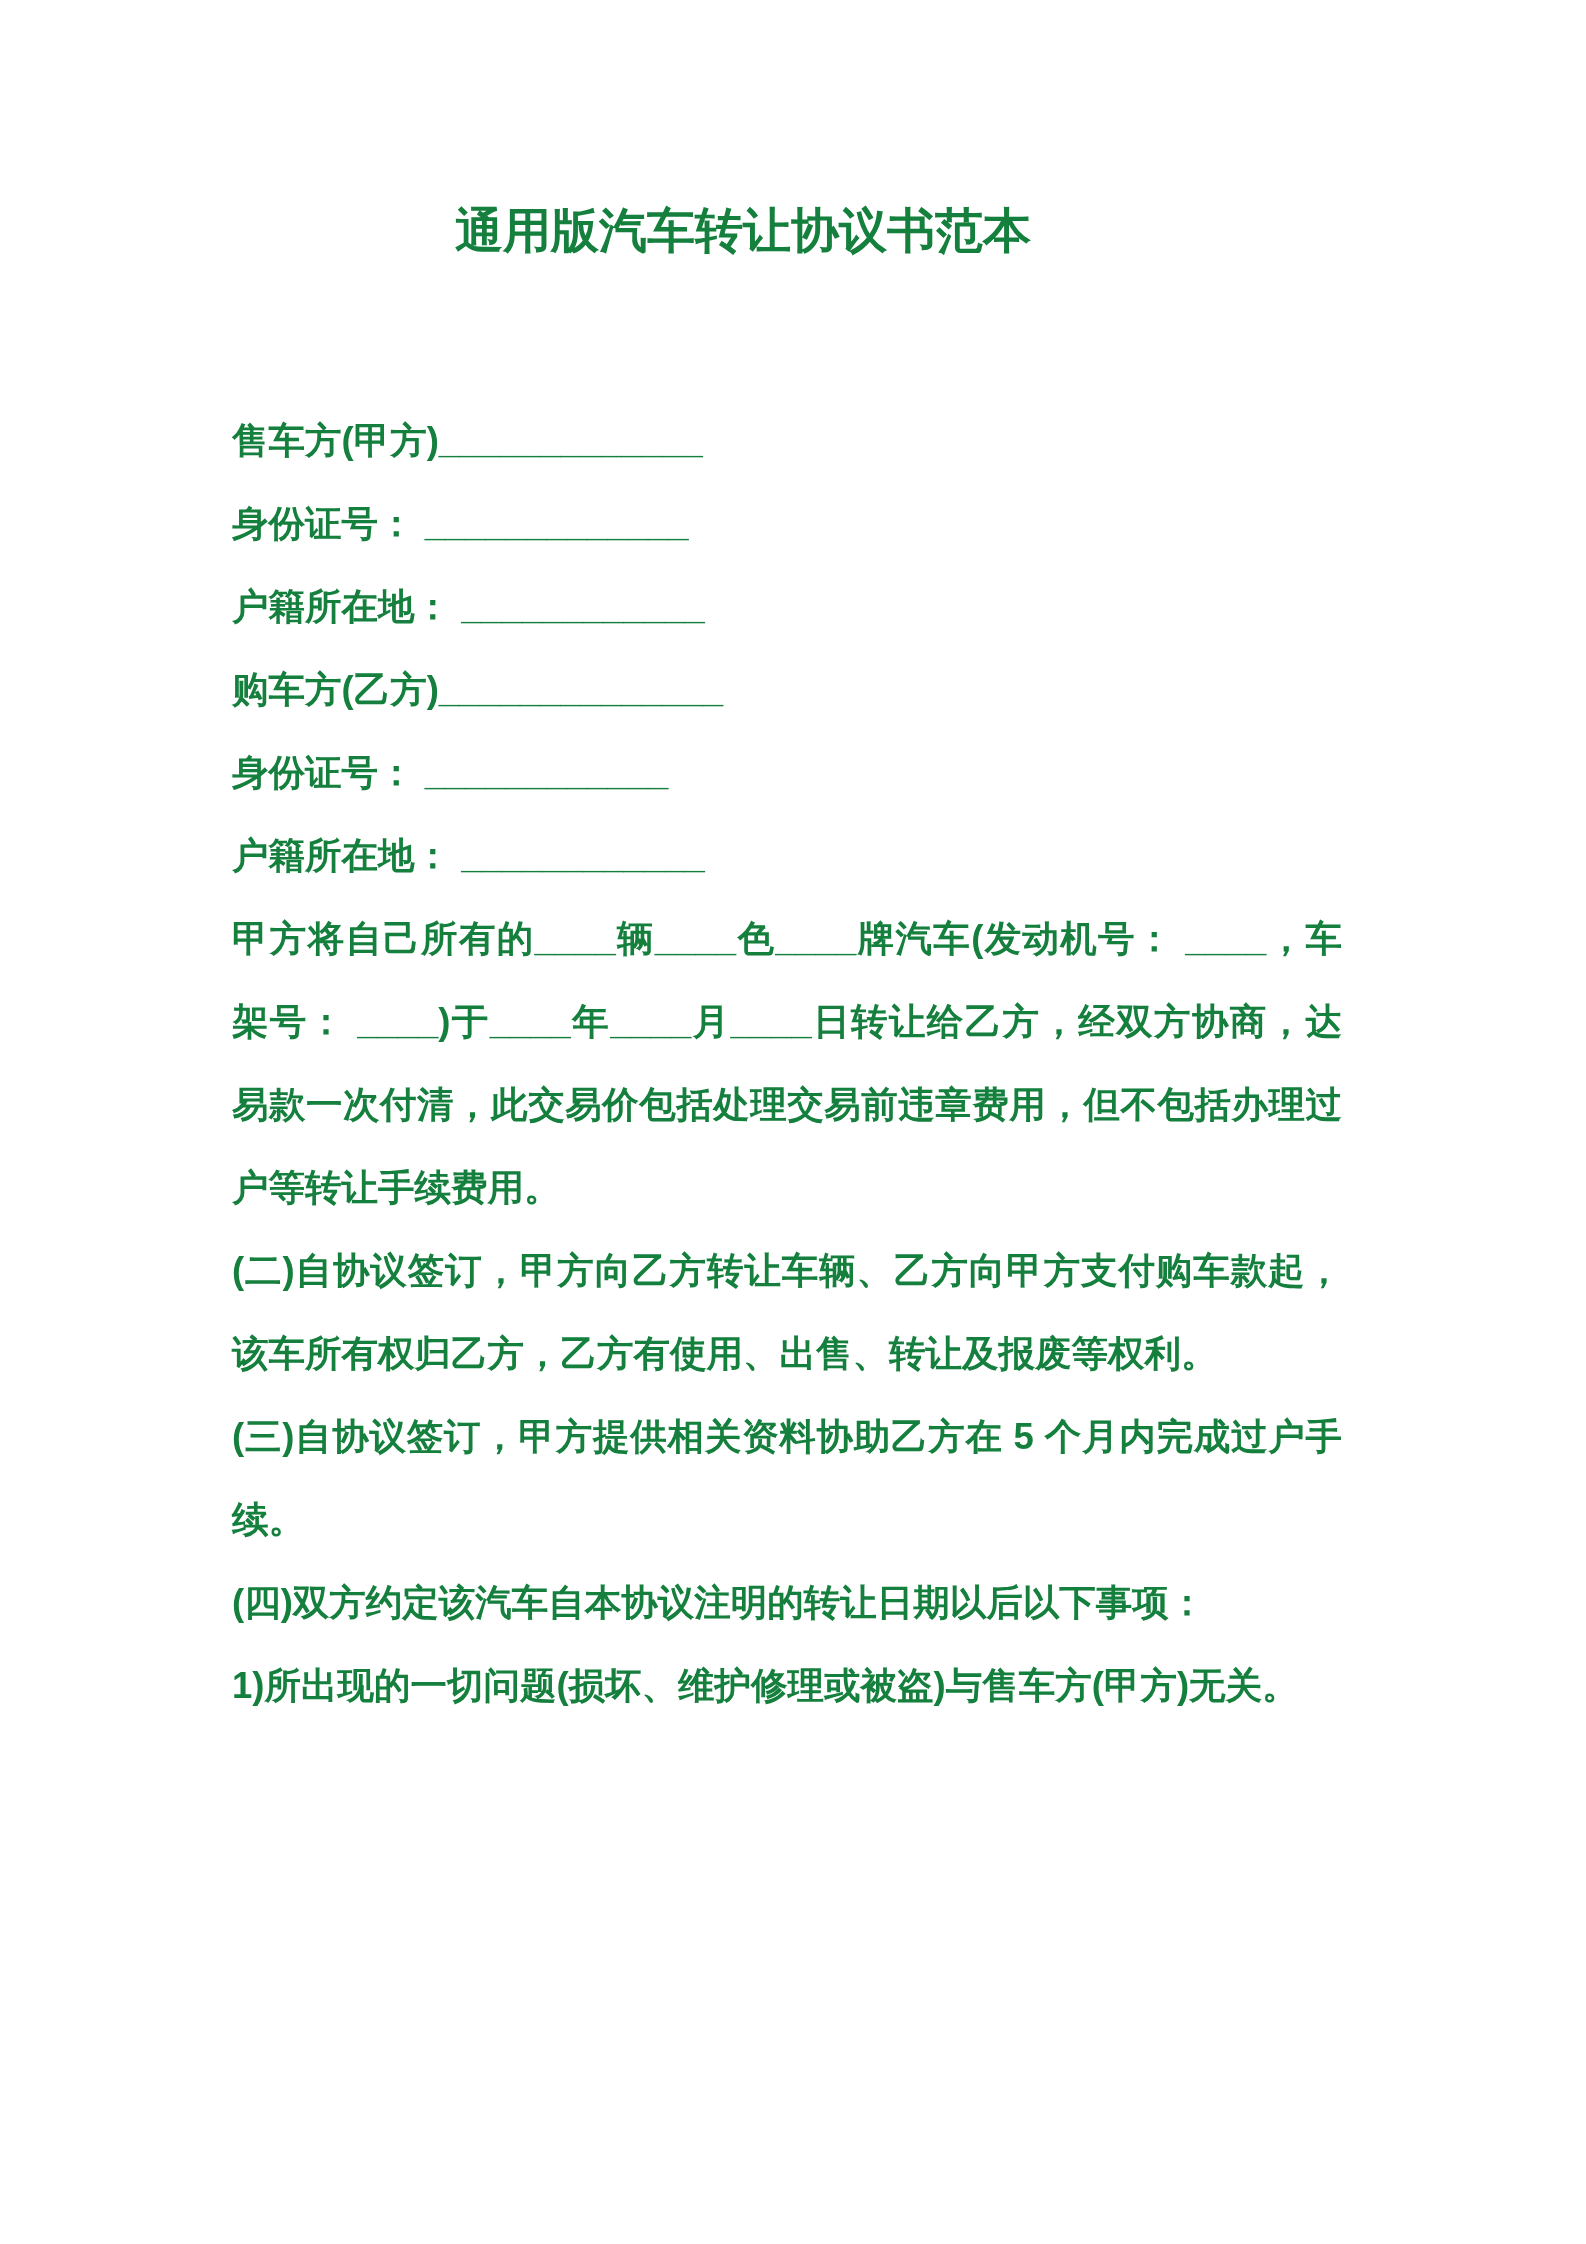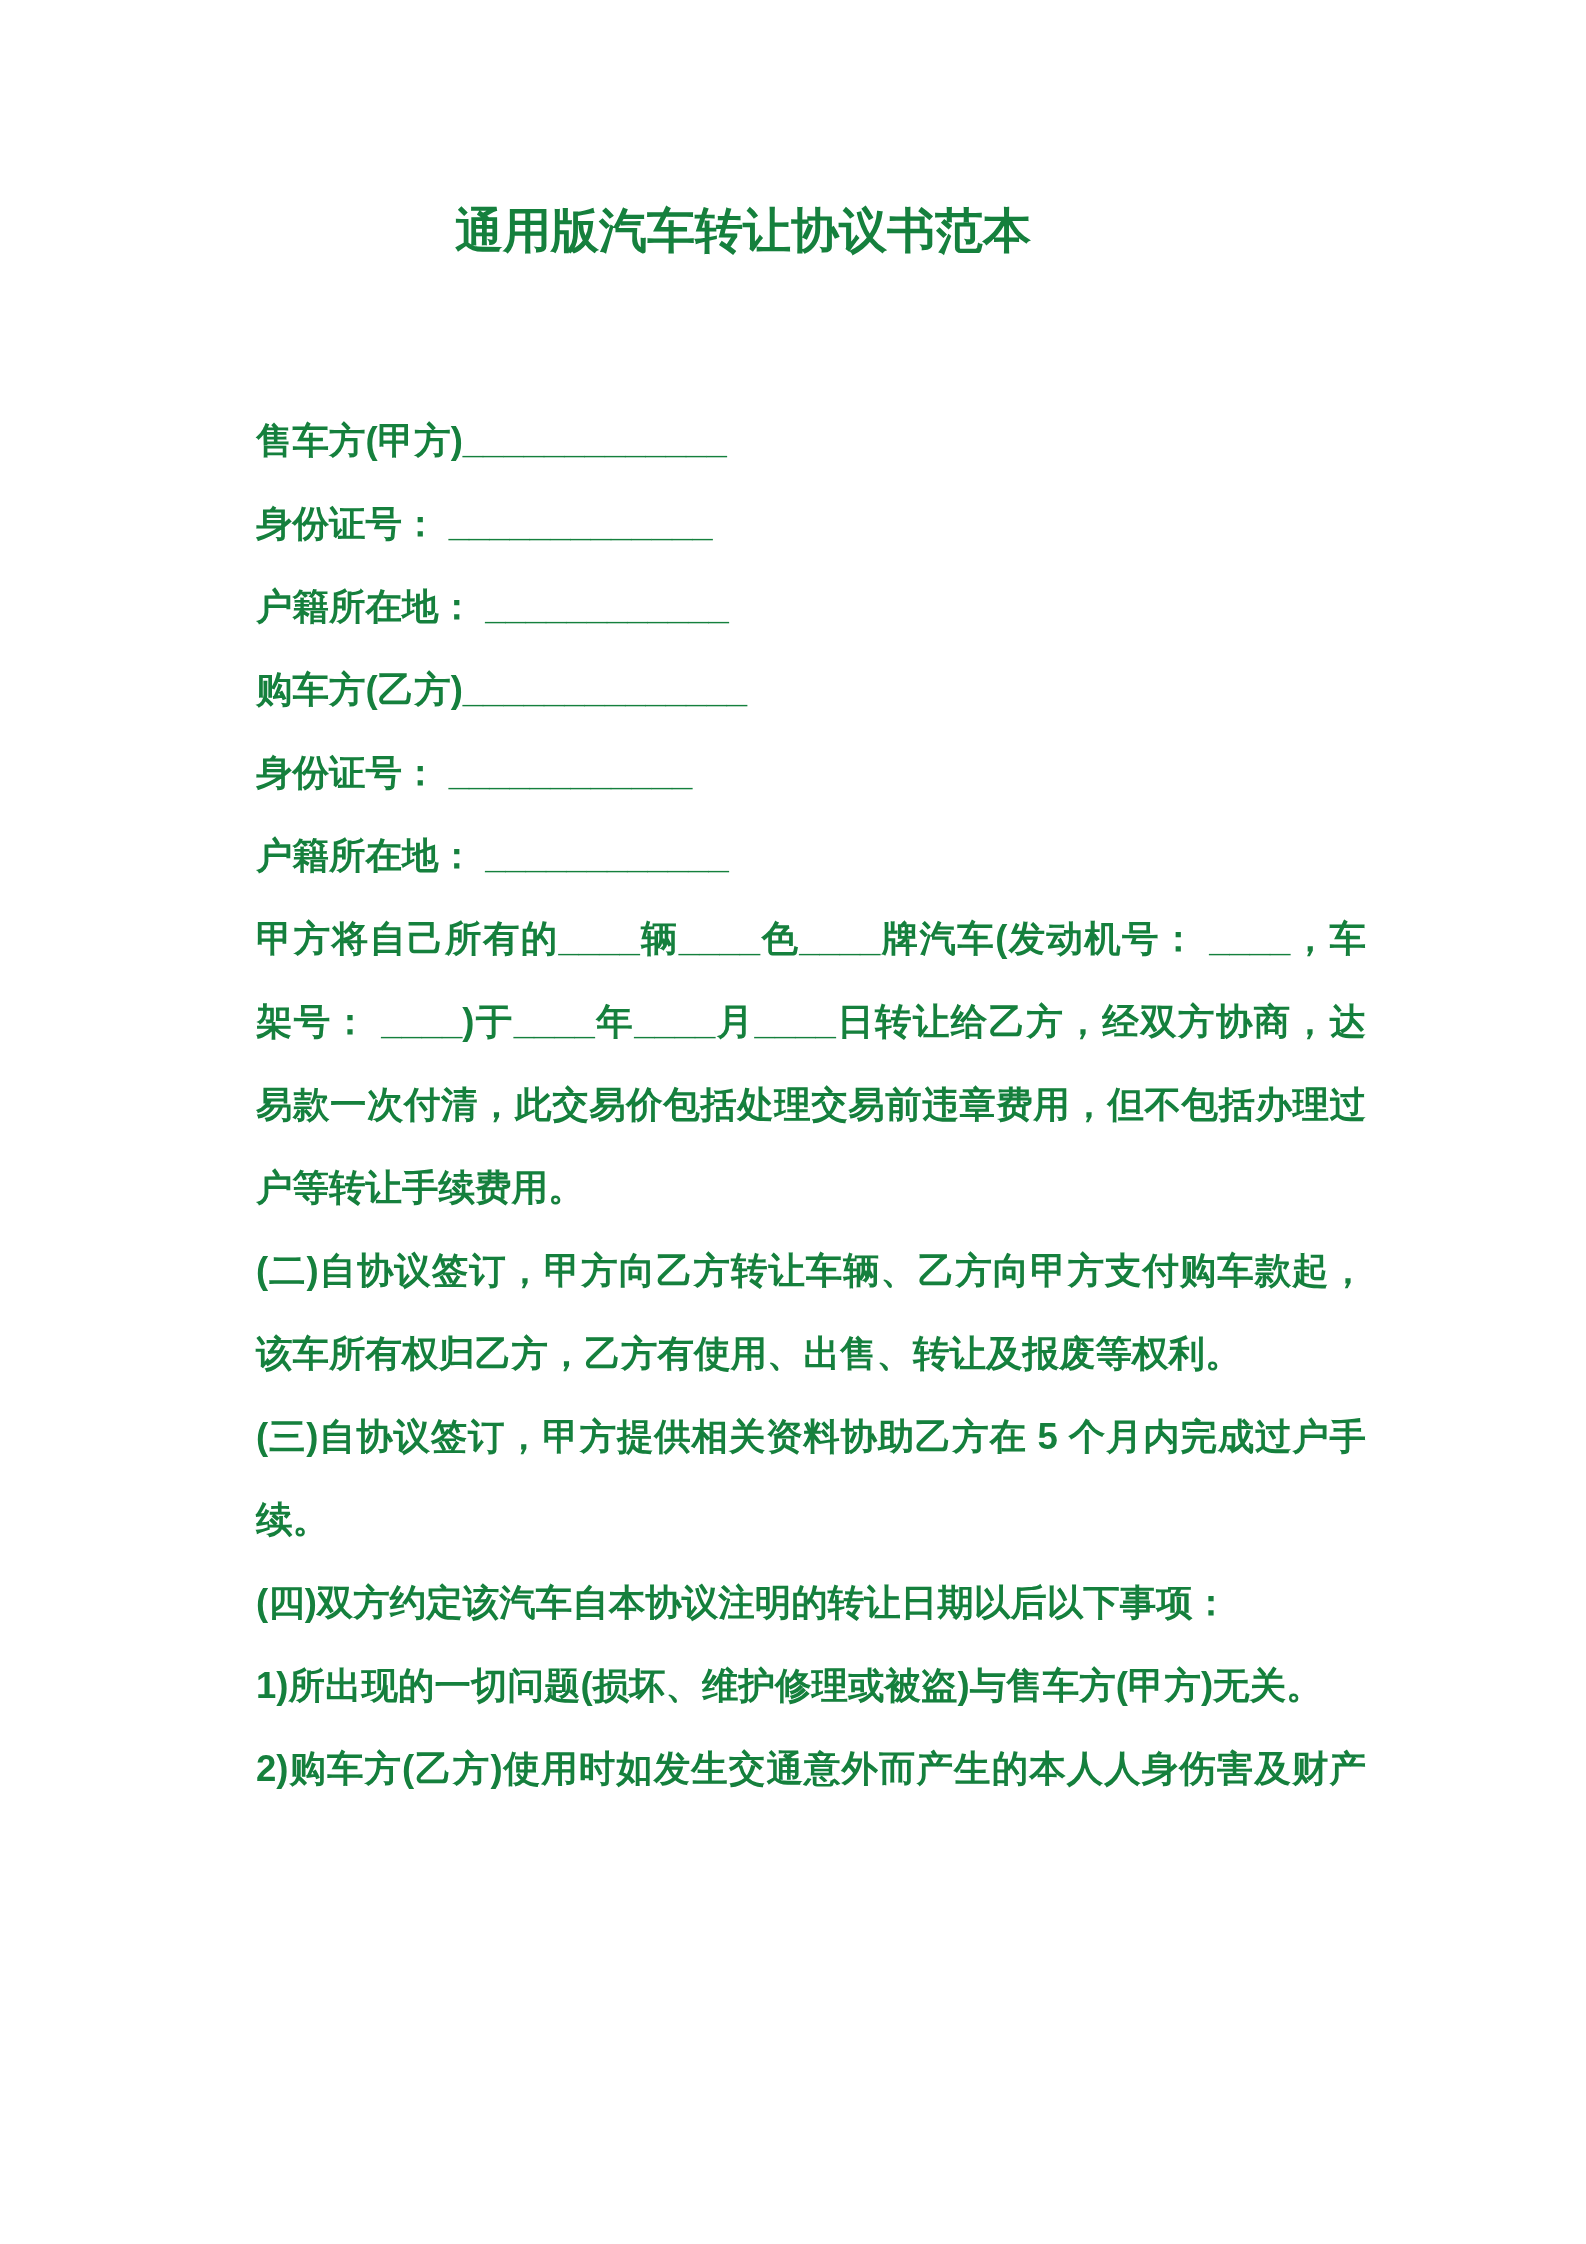--- a/index.html
+++ b/index.html
@@ -22,21 +22,21 @@
     top: 198px;
     margin: 0;
     font-size: 48px;
     line-height: 66px;
     font-weight: 700;
     white-space: nowrap;
     letter-spacing: 0;
   }
   .doc-body {
     position: absolute;
-    left: 256px;
+    left: 232px;
     top: 399px;
     width: 1110px;
   }
   .line {
     height: 83px;
     line-height: 83px;
     font-size: 36.5px;
     font-weight: 600;
     white-space: nowrap;
   }
@@ -63,16 +63,15 @@
     <div class="line fill">甲方将自己所有的____辆____色____牌汽车(发动机号： ____，车</div>
     <div class="line fill">架号： ____)于____年____月____日转让给乙方，经双方协商，达</div>
     <div class="line fill">易款一次付清，此交易价包括处理交易前违章费用，但不包括办理过</div>
     <div class="line">户等转让手续费用。</div>
     <div class="line fill">(二)自协议签订，甲方向乙方转让车辆、乙方向甲方支付购车款起，</div>
     <div class="line">该车所有权归乙方，乙方有使用、出售、转让及报废等权利。</div>
     <div class="line fill">(三)自协议签订，甲方提供相关资料协助乙方在 5 个月内完成过户手</div>
     <div class="line">续。</div>
     <div class="line">(四)双方约定该汽车自本协议注明的转让日期以后以下事项：</div>
     <div class="line">1)所出现的一切问题(损坏、维护修理或被盗)与售车方(甲方)无关。</div>
-    <div class="line fill">2)购车方(乙方)使用时如发生交通意外而产生的本人人身伤害及财产</div>
   </div>
 
 </div>
 
 </body></html>

